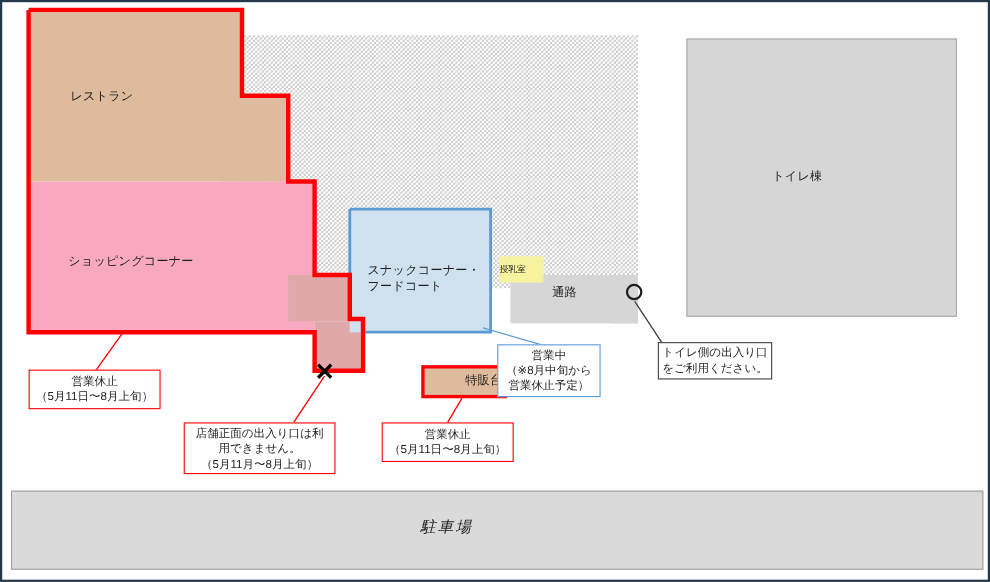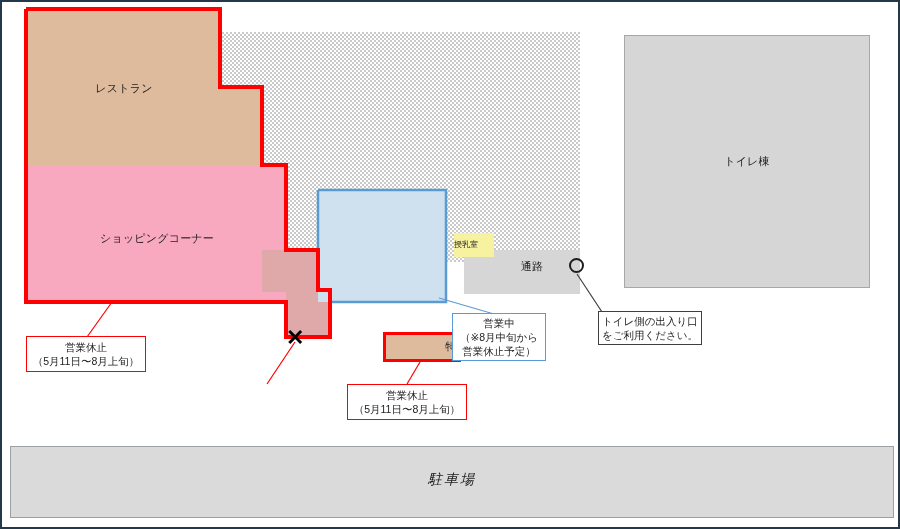--- a/index.html
+++ b/index.html
@@ -45,21 +45,20 @@
   .area-toilet      { background: #d6d6d6; border: 1px solid #a8a8a8; }
   .area-parking     { background: #dadada; border: 1px solid #9aa0a4; }
   .area-stand       { background: #ddbb9c; border: 3px solid #ff0000; }
 
   
   .area-label {
     position: absolute;
     color: #1d1d1d;
     font-size: 11px;
     line-height: 15px;
-    text-align: center;
     white-space: pre-line;
     letter-spacing: 0.2px;
   }
   .label-parking { font-size: 14px; letter-spacing: 2px; font-style: italic; }
   .label-nursing { font-size: 8px; letter-spacing: 0px; line-height: 10px; }
   .label-stand   { font-size: 11px; margin-left: 40px; }
 
   
   svg.overlay {
     position: absolute;
@@ -124,20 +123,22 @@
   <span class="area-label" style="left:62px; top:79px; width:120px;">レストラン</span>
 
   <div class="abs area-shopping" style="left:24px; top:163px; width:260px; height:137px;"></div>
   <span class="area-label" style="left:60px; top:229px; width:190px;">ショッピングコーナー</span>
 
   <div class="abs area-vestibule" style="left:260px; top:248px; width:56px; height:42px;"></div>
   <div class="abs area-vestibule" style="left:284px; top:290px; width:42px; height:45px;"></div>
 
   <div class="abs area-snack" style="left:316px; top:188px; width:128px; height:112px;"></div>
   <div class="abs area-snack" style="left:316px; top:188px; width:128px; height:112px;"></div>
+  <span class="area-label" style="left:332px; top:237px; width:112px;">スナックコーナー・
+フードコート</span>
 
   <div class="abs area-nursing" style="left:452px; top:231px; width:40px; height:24px;"></div>
   <span class="area-label label-nursing" style="left:452px; top:238px; width:24px;">授乳室</span>
 
   <div class="abs area-toilet" style="left:622px; top:33px; width:246px; height:253px;"></div>
   <span class="area-label" style="left:700px; top:152px; width:90px;">トイレ棟</span>
 
   <div class="abs area-parking" style="left:8px; top:444px; width:884px; height:72px;"></div>
   <span class="area-label label-parking" style="left:380px; top:470px; width:140px;">駐車場</span>
 
@@ -160,20 +161,23 @@
 
     <line x1="575" y1="272" x2="600" y2="310" stroke="#3f3f3f" stroke-width="1.2"></line>
   </svg>
 
   <div class="entrance-dot" style="left:567px; top:256px;"></div>
   <span class="x-mark" style="left:284px; top:325px;">✕</span>
 
   <div class="note note-red" style="left:24px; top:334px; width:120px; height:36px;">営業休止
 （5月11日〜8月上旬）</div>
 
+  <div class="note note-red" style="left:165px; top:382px; width:138px; height:47px;">店舗正面の出入り口は利
+用できません。
+（5月11月〜8月上旬）</div>
 
   <div class="note note-red" style="left:345px; top:382px; width:120px; height:36px;">営業休止
 （5月11日〜8月上旬）</div>
 
   <div class="note note-blue" style="left:450px; top:311px; width:94px; height:48px;">営業中
 （※8月中旬から
 営業休止予定）</div>
 
   <div class="note note-black" style="left:596px; top:309px; width:104px; height:34px;">トイレ側の出入り口
 をご利用ください。</div>

